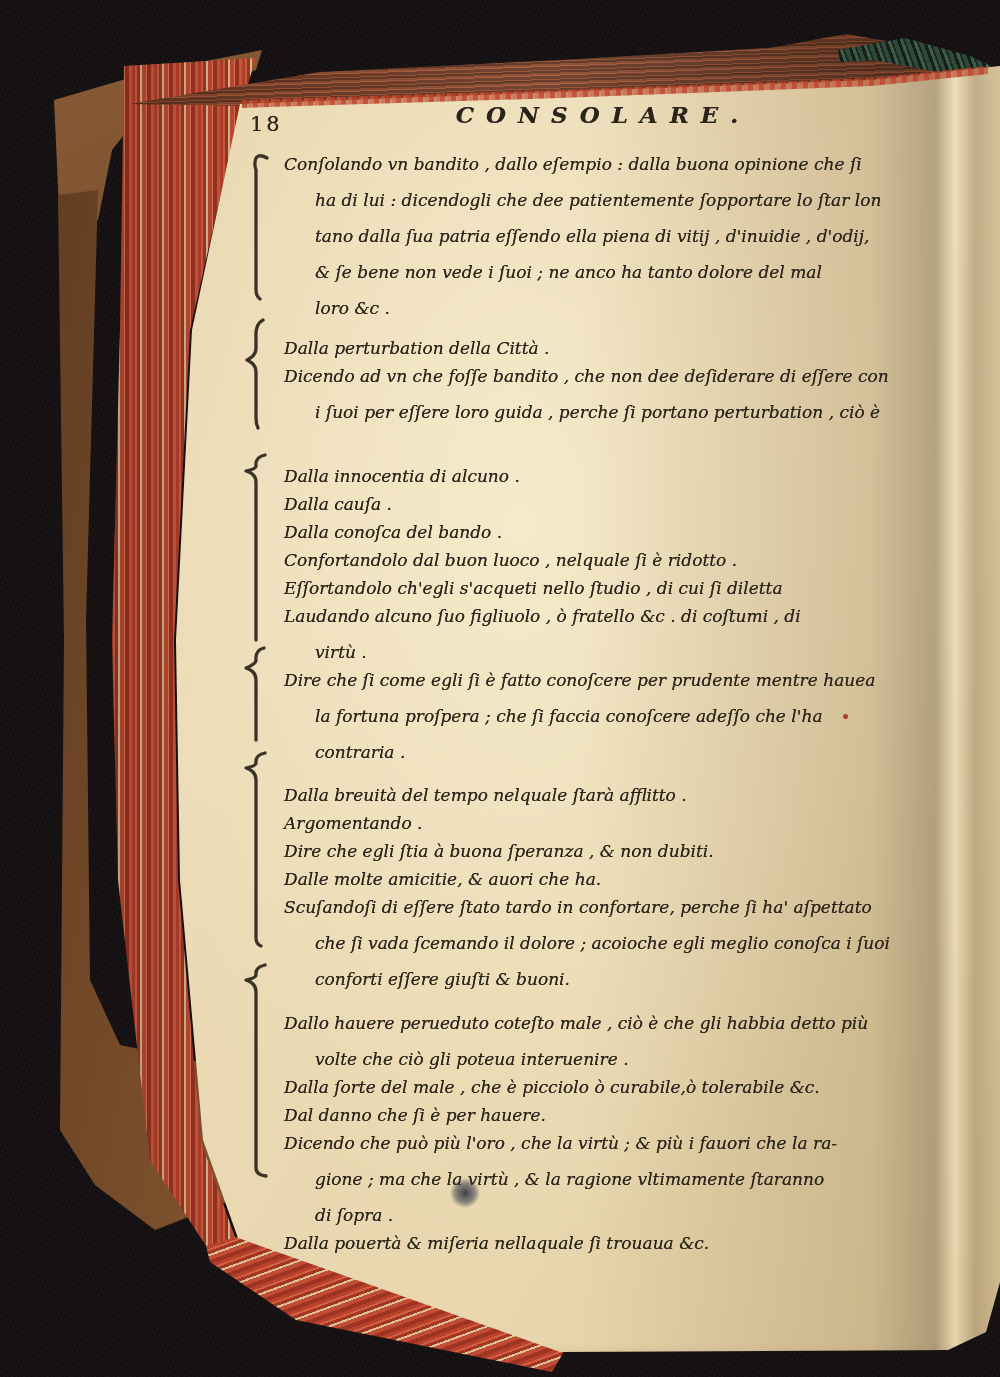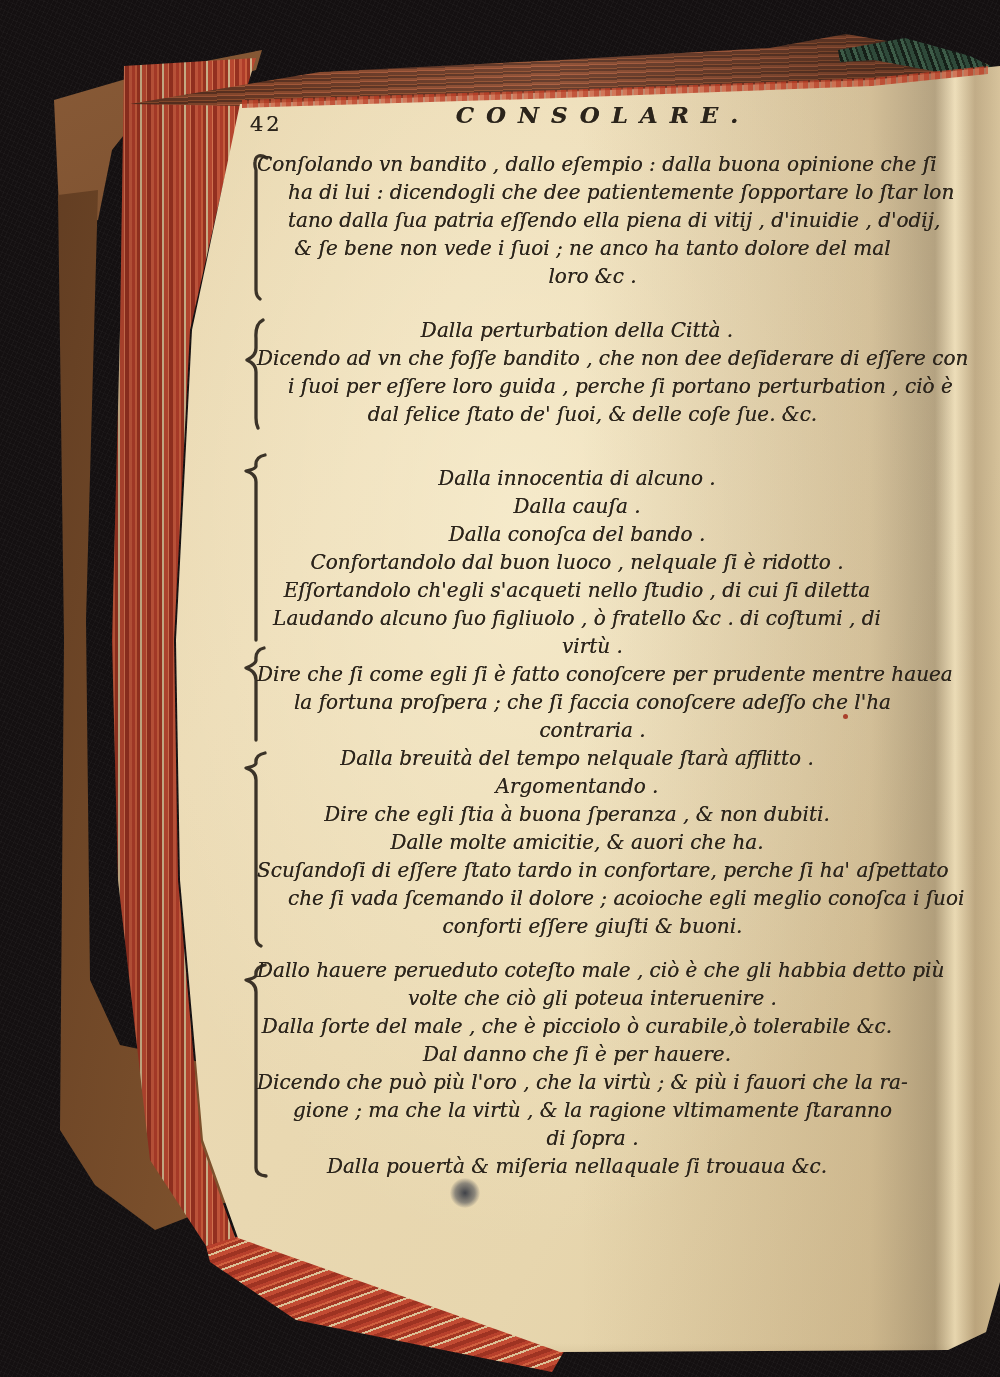--- a/index.html
+++ b/index.html
@@ -103,27 +103,26 @@
     text-shadow:0 0 .6px rgba(43,36,27,.75);
   }
   .header{
     position:absolute;left:323px;top:101px;width:560px;text-align:center;
     font-size:23px;font-style:italic;font-weight:bold;letter-spacing:12px;
     color:var(--ink);text-shadow:0 0 .6px rgba(43,36,27,.7);
   }
   .braces{position:absolute;left:242px;top:150px;width:36px;height:1040px;}
   .braces path{stroke:var(--ink);stroke-width:3.3;fill:none;stroke-linecap:round;stroke-linejoin:round;opacity:.92;}
   .text-column{
-    position:absolute;left:257px;top:151px;width:640px;
-    color:var(--ink);font-style:italic;font-size:20px;
+    position:absolute;left:284px;top:151px;width:640px;
+    color:var(--ink);font-style:italic;font-size:17px;
     text-shadow:0 0 .55px rgba(43,36,27,.8);
-    text-align:center;
   }
   .tline{height:28px;line-height:27px;white-space:nowrap;}
-  .tline.ind{padding-left:31px;}
+  .tline.ind{padding-left:31px;margin-top:8px;}
 
   .ink-blot{
     position:absolute;left:450px;top:1178px;width:30px;height:30px;border-radius:50%;
     background:radial-gradient(circle, rgba(40,45,58,.88) 0%, rgba(48,54,70,.5) 46%, rgba(48,54,70,0) 72%);
     filter:blur(.7px);
   }
   .red-speck{
     position:absolute;left:843px;top:714px;width:5px;height:5px;border-radius:50%;
     background:#a5321f;opacity:.9;
   }
@@ -138,53 +137,52 @@
 
   <div class="layer fore-edge"></div>
   <div class="layer fore-edge-bottom"></div>
 
   <div class="layer top-edge"></div>
   <div class="layer headband"></div>
 
   <div class="layer page"></div>
   <div class="layer sprinkle"></div>
 
-  <div class="pagenum">42</div>
+  <div class="pagenum">18</div>
   <div class="header">CONSOLARE.</div>
 
   <svg class="braces" viewBox="0 0 36 1040">
     <path d="M25 8 Q14 2 13 12 Q12.5 16 14 20 L14 140 Q14 146 18 149"></path>
     <path d="M21 170 Q13 174 14 188 L14 198 Q14 206 5 210 Q14 214 14 222 L14 268 Q14 274 16 278"></path>
     <path d="M23 305 Q13 307 14 316 Q14 319 4 321 Q14 324 14 332 L14 490"></path>
     <path d="M22 498 Q13 500 14 510 Q14 514 4 518 Q14 521 14 530 L14 590"></path>
     <path d="M23 603 Q13 605 14 613 Q14 616 4 618 Q14 621 14 630 L14 788 Q14 794 19 796"></path>
     <path d="M23 815 Q13 817 14 825 Q14 828 4 830 Q14 833 14 842 L14 1018 Q14 1025 24 1026"></path>
   </svg>
 
   <div class="text-column">
       <div class="tline">Conſolando vn bandito , dallo eſempio : dalla buona opinione che ſi</div>
       <div class="tline ind">ha di lui : dicendogli che dee patientemente ſopportare lo ſtar lon</div>
       <div class="tline ind">tano dalla ſua patria eſſendo ella piena di vitij , d'inuidie , d'odij,</div>
       <div class="tline ind">&amp; ſe bene non vede i ſuoi ; ne anco ha tanto dolore del mal</div>
       <div class="tline ind">loro &amp;c .</div>
-      <div class="tline" style="margin-top: 26px;">Dalla perturbation della Città .</div>
+      <div class="tline" style="margin-top: 12px;">Dalla perturbation della Città .</div>
       <div class="tline">Dicendo ad vn che foſſe bandito , che non dee deſiderare di eſſere con</div>
       <div class="tline ind">i ſuoi per eſſere loro guida , perche ſi portano perturbation , ciò è</div>
-      <div class="tline ind">dal felice ſtato de' ſuoi, &amp; delle coſe ſue. &amp;c.</div>
       <div class="tline" style="margin-top: 36px;">Dalla innocentia di alcuno .</div>
       <div class="tline">Dalla cauſa .</div>
       <div class="tline">Dalla conoſca del bando .</div>
       <div class="tline">Confortandolo dal buon luoco , nelquale ſi è ridotto .</div>
       <div class="tline">Eſſortandolo ch'egli s'acqueti nello ſtudio , di cui ſi diletta</div>
       <div class="tline">Laudando alcuno ſuo figliuolo , ò fratello &amp;c . di coſtumi , di</div>
       <div class="tline ind">virtù .</div>
       <div class="tline">Dire che ſi come egli ſi è fatto conoſcere per prudente mentre hauea</div>
       <div class="tline ind">la fortuna proſpera ; che ſi faccia conoſcere adeſſo che l'ha</div>
       <div class="tline ind">contraria .</div>
-      <div class="tline" style="">Dalla breuità del tempo nelquale ſtarà afflitto .</div>
+      <div class="tline" style="margin-top: 15px;">Dalla breuità del tempo nelquale ſtarà afflitto .</div>
       <div class="tline">Argomentando .</div>
       <div class="tline">Dire che egli ſtia à buona ſperanza , &amp; non dubiti.</div>
       <div class="tline">Dalle molte amicitie, &amp;  auori che ha.</div>
       <div class="tline">Scuſandoſi di eſſere ſtato tardo in confortare, perche ſi ha' aſpettato</div>
       <div class="tline ind">che ſi vada ſcemando il dolore ; acoioche egli meglio conoſca i ſuoi</div>
       <div class="tline ind">conforti eſſere giuſti &amp; buoni.</div>
       <div class="tline" style="margin-top: 16px; font-style: italic;">Dallo hauere perueduto coteſto male , ciò è che gli habbia detto più</div>
       <div class="tline ind">volte che ciò gli poteua interuenire .</div>
       <div class="tline">Dalla ſorte del male , che è picciolo ò curabile,ò tolerabile &amp;c.</div>
       <div class="tline">Dal danno che ſi è per hauere.</div>

